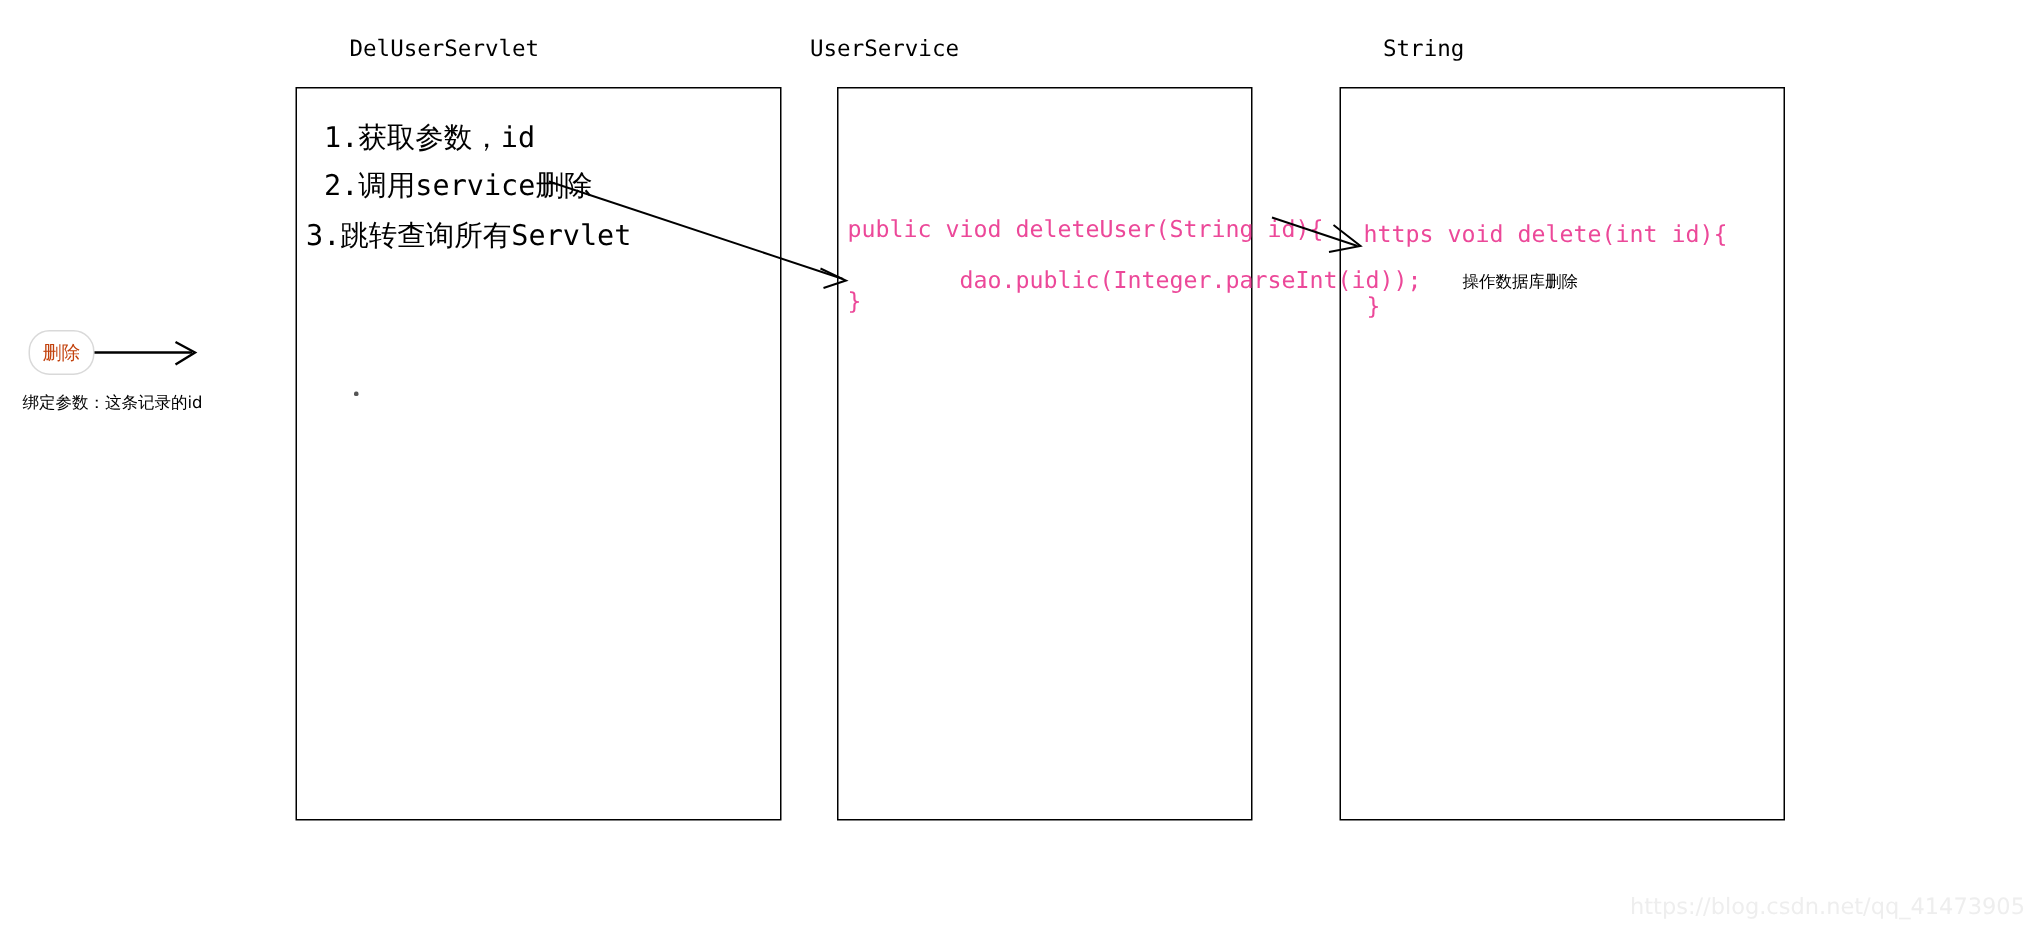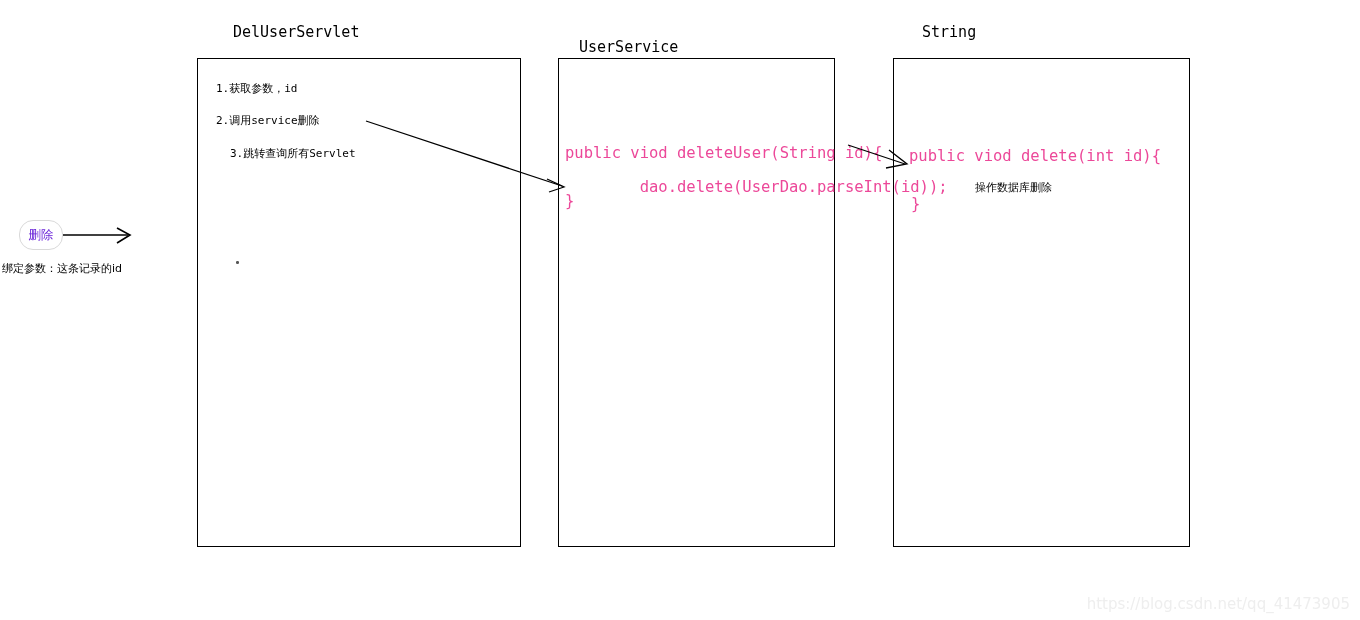--- a/index.html
+++ b/index.html
@@ -33,21 +33,21 @@
     position: absolute;
     font-family: "DejaVu Sans Mono", "Liberation Mono", monospace;
     font-size: 15.5px;
     color: #ec4899;
     white-space: pre;
     line-height: 1;
   }
   .step-line {
     position: absolute;
     font-family: "DejaVu Sans Mono", "Liberation Mono", monospace;
-    font-size: 11px;
+    font-size: 19px;
     color: #000000;
     white-space: pre;
     line-height: 1;
   }
   .cn-note {
     position: absolute;
     font-family: "DejaVu Sans", "Liberation Sans", sans-serif;
     font-size: 11px;
     color: #000000;
     white-space: pre;
@@ -61,21 +61,21 @@
     height: 30px;
     border: 1.5px solid #d9d9d9;
     border-radius: 14px;
     background: #ffffff;
     box-sizing: border-box;
     display: flex;
     align-items: center;
     justify-content: center;
     font-family: "DejaVu Sans", "Liberation Sans", sans-serif;
     font-size: 12.5px;
-    color: #6d28d9;
+    color: #c2410c;
     cursor: pointer;
   }
   .watermark {
     position: absolute;
     right: 10px;
     bottom: 7px;
     font-family: "DejaVu Sans", "Liberation Sans", sans-serif;
     font-size: 15px;
     color: #eeeeee;
     white-space: nowrap;
@@ -98,44 +98,44 @@
     height: 620px;
     pointer-events: none;
   }
 </style>
 </head>
 <body>
 
 <div id="canvas">
 
   <div class="box-title" style="left:233px; top:23px;">DelUserServlet</div>
-  <div class="box-title" style="left:579px; top:23px;margin-top:15px;">UserService</div>
+  <div class="box-title" style="left:540px; top:23px;">UserService</div>
   <div class="box-title" style="left:922px; top:23px;">String</div>
 
   <div class="box" style="left:197px; top:58px; width:324px; height:489px;"></div>
   <div class="box" style="left:558px; top:58px; width:277px; height:489px;"></div>
   <div class="box" style="left:893px; top:58px; width:297px; height:489px;"></div>
 
   <div class="step-line" style="left:216px; top:83px;">1.获取参数，id</div>
   <div class="step-line" style="left:216px; top:115px;text-align:center;">2.调用service删除</div>
-  <div class="step-line" style="left:230px; top:148px;">3.跳转查询所有Servlet</div>
+  <div class="step-line" style="left:204px; top:148px;">3.跳转查询所有Servlet</div>
 
   <div class="code-line" style="left:565px; top:146px;">public viod deleteUser(String id){</div>
-  <div class="code-line" style="left:565px; top:180px;">        dao.delete(UserDao.parseInt(id));</div>
+  <div class="code-line" style="left:565px; top:180px;">        dao.public(Integer.parseInt(id));</div>
   <div class="code-line" style="left:565px; top:194px;">}</div>
 
-  <div class="code-line" style="left:909px; top:149px;">public viod delete(int id){</div>
+  <div class="code-line" style="left:909px; top:149px;">https void delete(int id){</div>
   <div class="cn-note" style="left:975px; top:182px;">操作数据库删除</div>
   <div class="code-line" style="left:911px; top:197px;">}</div>
 
   <div class="del-button">
     <span>删除</span>
   </div>
 
-  <div class="cn-note" style="left:2px; top:263px;">绑定参数：这条记录的id</div>
+  <div class="cn-note" style="left:15px; top:263px;">绑定参数：这条记录的id</div>
 
   <div class="dot-artifact"></div>
 
   <svg class="arrows" viewBox="0 0 1360 620">
 
     <g>
       <line x1="63" y1="235" x2="128" y2="235" stroke="#000000" stroke-width="1.6"></line>
       <polyline points="117,228 130,235 117,243" fill="none" stroke="#000000" stroke-width="1.6"></polyline>
     </g>
 

